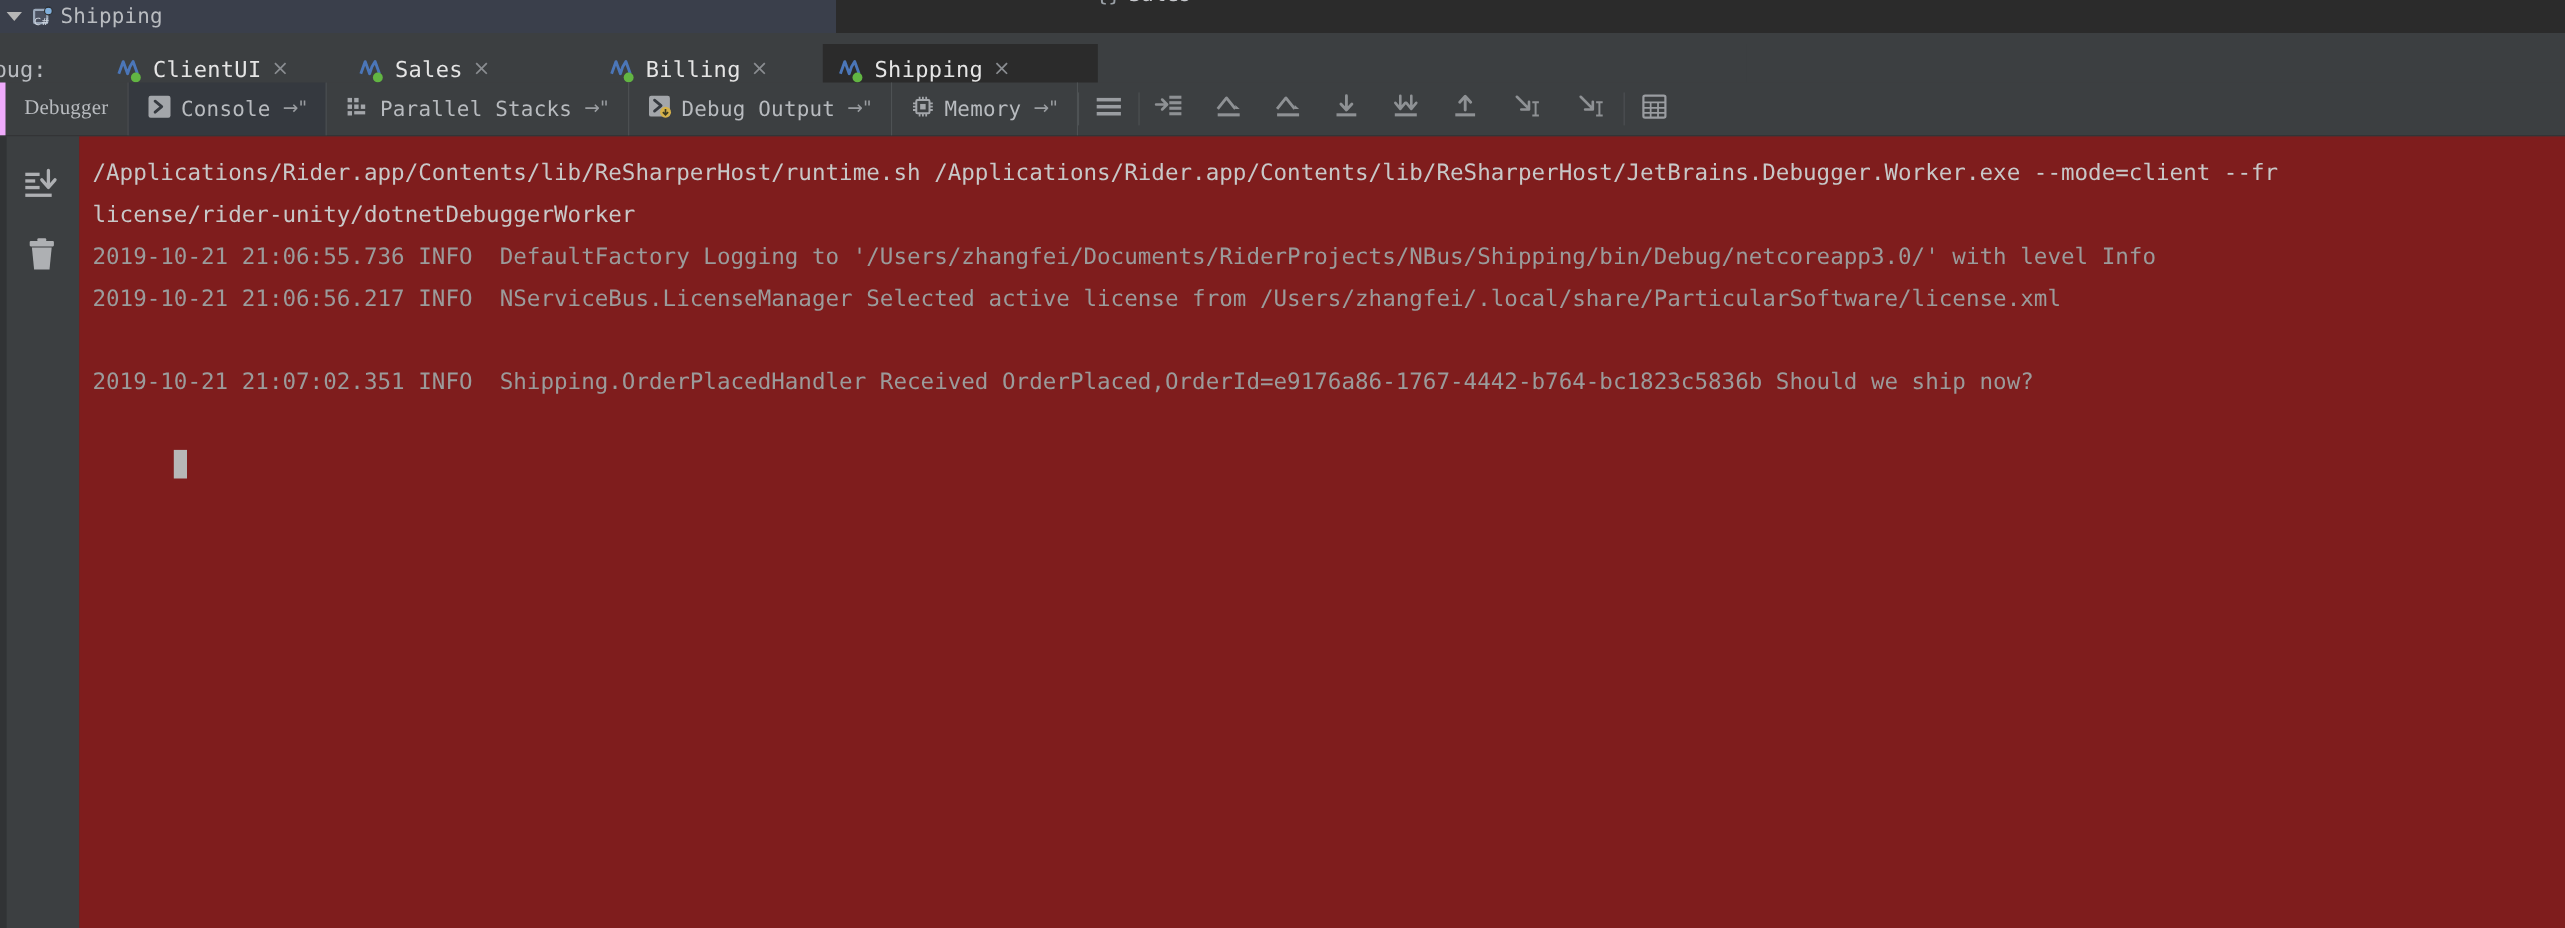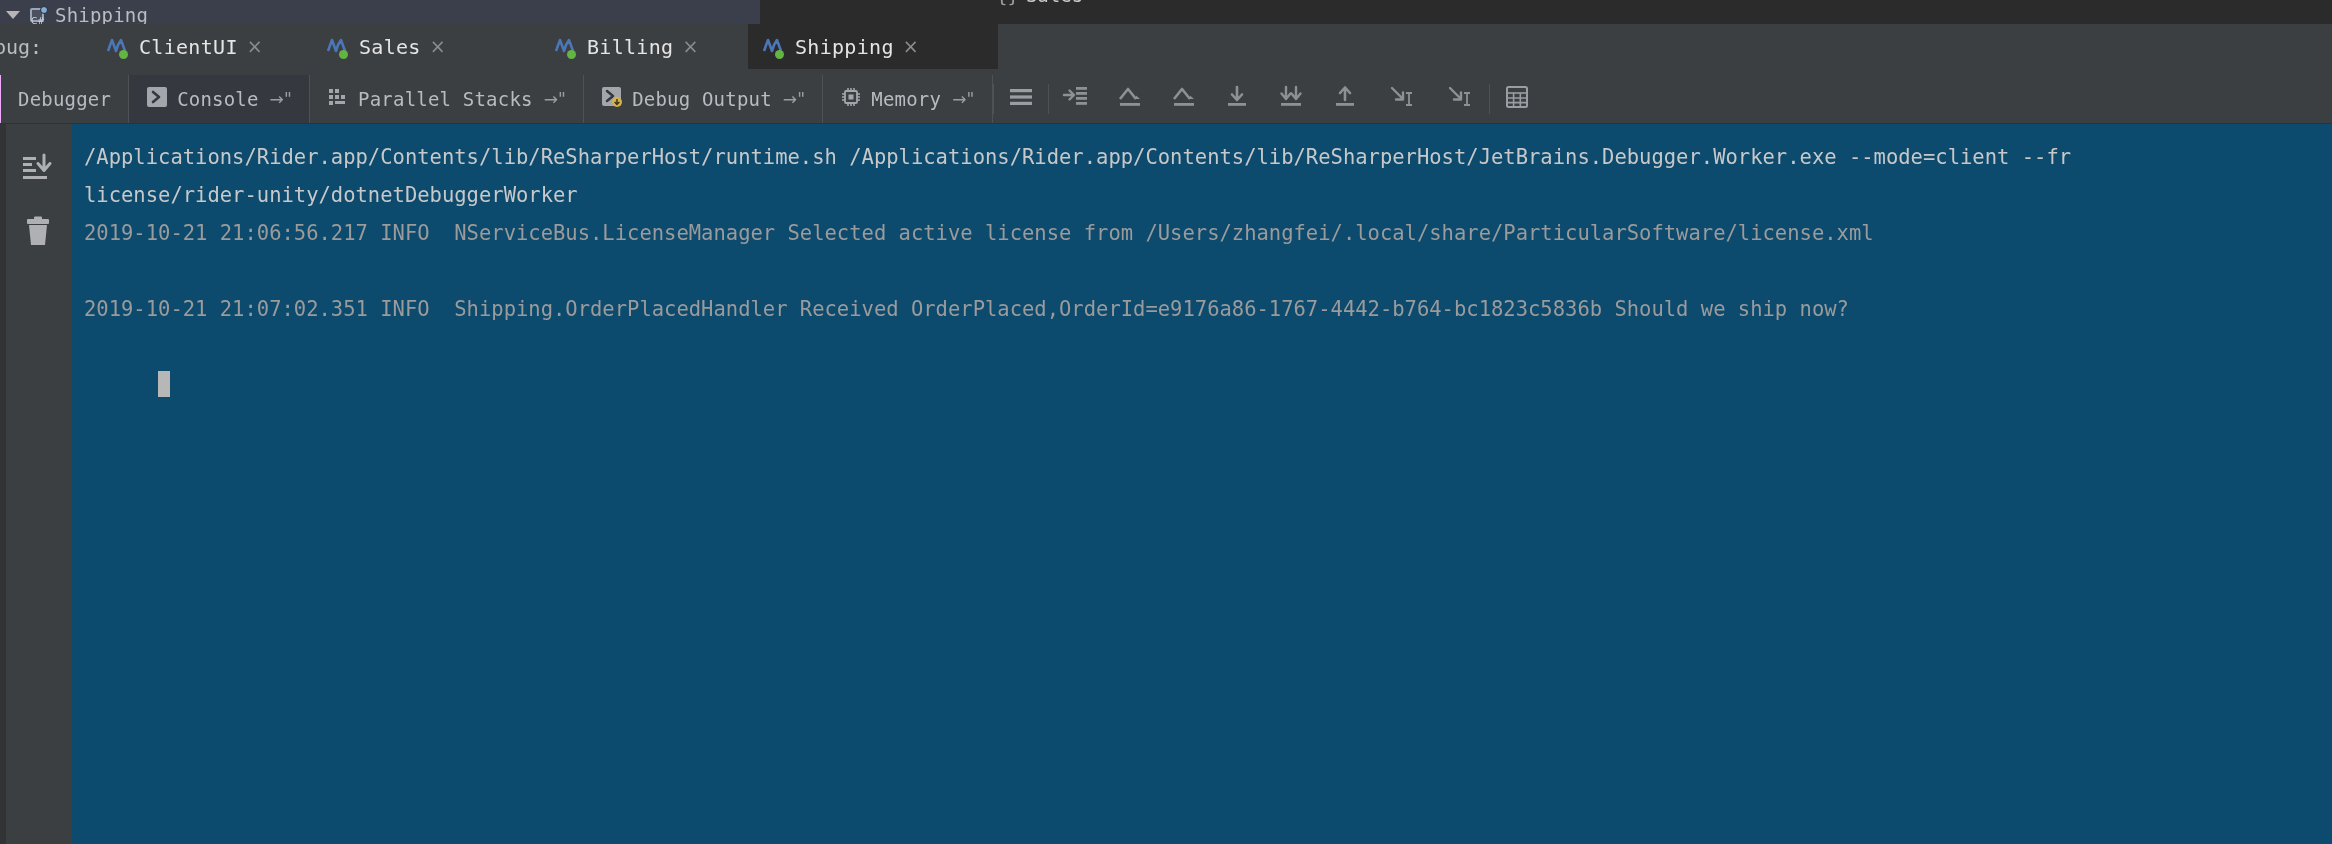--- a/index.html
+++ b/index.html
@@ -92,21 +92,21 @@
     color: #c8cace;
     font-size: 19px;
     white-space: nowrap;
     font-family: "DejaVu Sans Mono", "Liberation Mono", monospace;
   }
   .sales-ghost .brace { color: #9aa0a6; margin-right: 7px; }
 
   
   .tabrow {
     position: absolute;
-    left: 0; top: 24px;
+    left: 0; top: 40px;
     width: 2332px; height: 45px;
     background: #3c3f41;
     display: flex;
     align-items: stretch;
   }
   .tabrow-bg {
     position: absolute;
     left: 0; top: 0;
     width: 1588px; height: 45px;
     background: #3c3f41;
@@ -179,21 +179,21 @@
     align-items: center;
     gap: 9px;
     padding: 0 17px;
     border-right: 1px solid #4e5254;
     box-sizing: border-box;
     white-space: nowrap;
     color: #b8bbbf;
     font-size: 19px;
     letter-spacing: .2px;
   }
-  .dbtab.first { border-left: 1px solid #f0abfc; }
+  .dbtab.first { border-left: 5px solid #f0abfc; font-family: Liberation Serif, serif; }
   .dbtab.sel { background: #35393f; }
   .dbtab .det {
     color: #9a9da1;
     font-size: 17px;
     font-family: "DejaVu Sans", "Liberation Sans", sans-serif;
     margin-left: 2px;
   }
   .icn { display: inline-block; flex: none; }
 
   .toolsep {
@@ -234,21 +234,21 @@
     justify-content: center;
   }
   .gicon.g1 { top: 28px; }
   .gicon.g2 { top: 92px; }
 
   
   .console {
     position: absolute;
     left: 72px; top: 124px;
     width: 2260px; height: 720px;
-    background: #0c4a6e;
+    background: #7f1d1d;
     overflow: hidden;
     padding: 14px 0 0 6px;
     box-sizing: border-box;
   }
   .cline {
     height: 38px;
     line-height: 38px;
     font-size: 20.5px;
     white-space: pre;
     color: #a9b7c6;
@@ -543,20 +543,21 @@
           <rect x="11" y="0.5" width="8" height="3.5" rx="1" fill="#aeb0b3"></rect>
           <path d="M6 9 L24 9 L22 29 L8 29 Z" fill="#aeb0b3"></path>
         </svg>
       </span>
     </div>
   </div>
 
   <div class="console">
     <div class="cline cmd">/Applications/Rider.app/Contents/lib/ReSharperHost/runtime.sh /Applications/Rider.app/Contents/lib/ReSharperHost/JetBrains.Debugger.Worker.exe --mode=client --fr</div>
     <div class="cline cmd">license/rider-unity/dotnetDebuggerWorker</div>
+    <div class="cline log">2019-10-21 21:06:55.736 INFO  DefaultFactory Logging to '/Users/zhangfei/Documents/RiderProjects/NBus/Shipping/bin/Debug/netcoreapp3.0/' with level Info</div>
     <div class="cline log">2019-10-21 21:06:56.217 INFO  NServiceBus.LicenseManager Selected active license from /Users/zhangfei/.local/share/ParticularSoftware/license.xml</div>
     <div class="cline blank"> </div>
     <div class="cline log">2019-10-21 21:07:02.351 INFO  Shipping.OrderPlacedHandler Received OrderPlaced,OrderId=e9176a86-1767-4442-b764-bc1823c5836b Should we ship now?</div>
     <div class="cline">
       <span class="caret"></span>
     </div>
   </div>
 
 </div>
 

